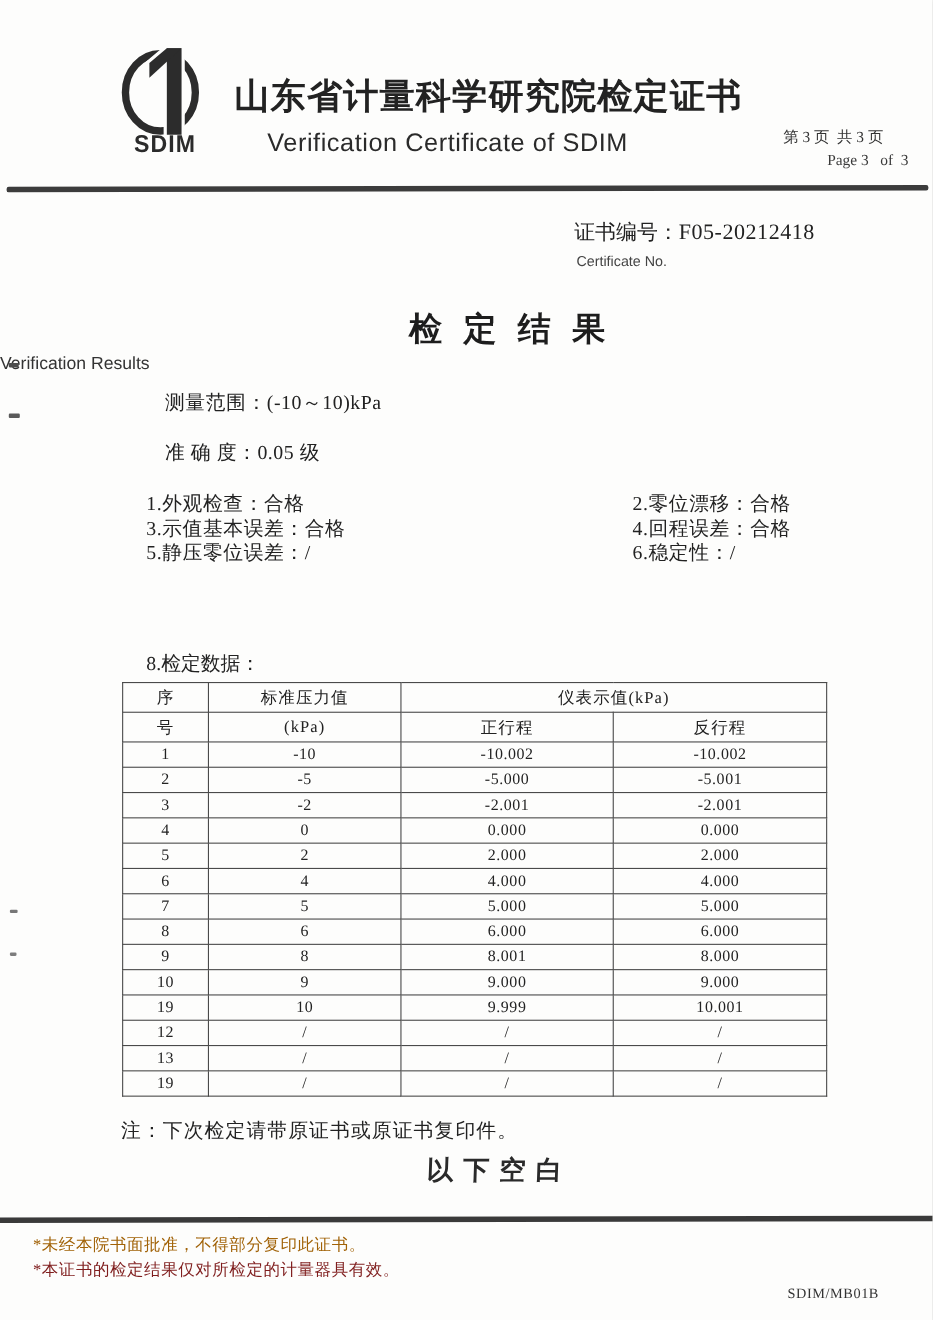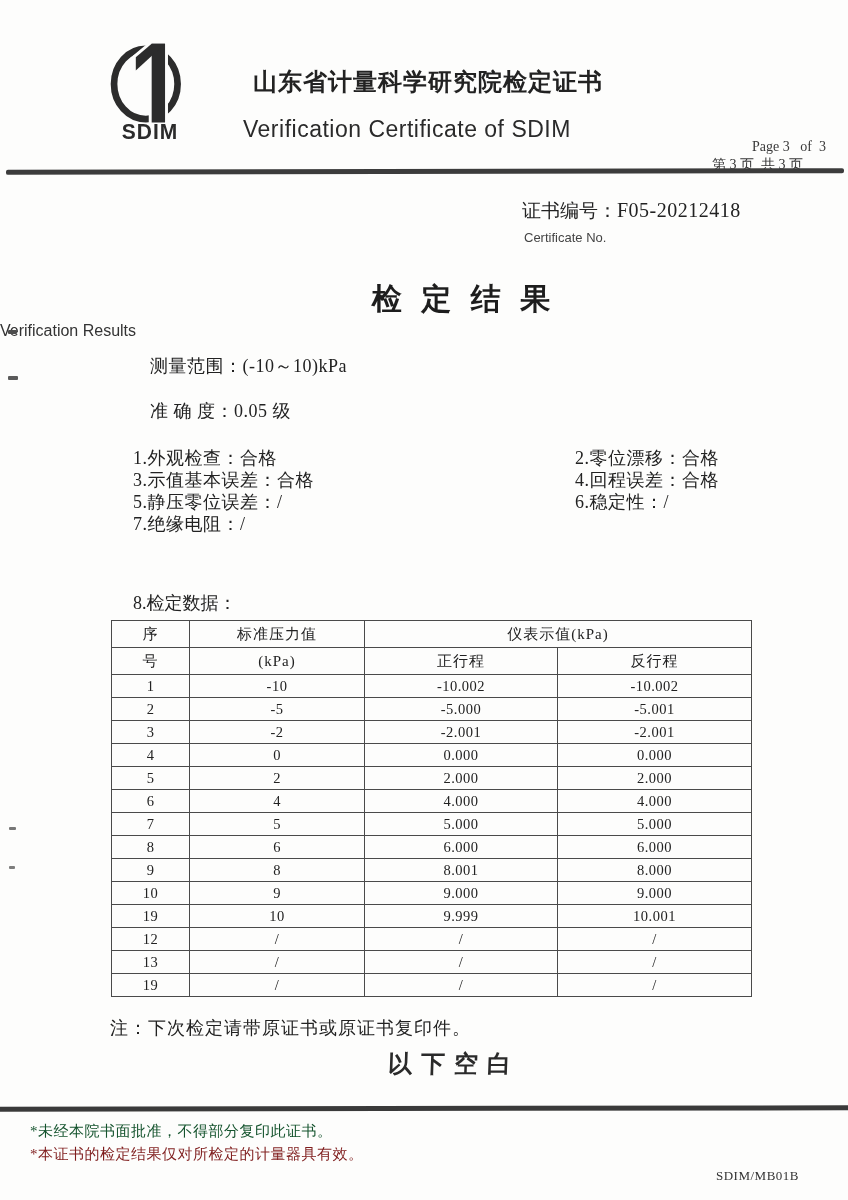--- a/index.html
+++ b/index.html
@@ -11,25 +11,25 @@
     box-shadow:0 0 4px rgba(0,0,0,.25);
     border-bottom:2px solid #c9c9c9;
   }
   .abs{position:absolute;}
 
   
   .logo-wrap{left:94px;top:42px;width:112px;text-align:center;}
   .logo-svg{display:block;margin:0 auto;}
   .logo-text{font-family:"Liberation Sans","DejaVu Sans",sans-serif;font-weight:bold;
     font-size:21px;letter-spacing:1px;color:#2b2b2b;margin-top:-6px;transform:scaleY(1.05);}
-  .title-cn{left:213px;top:66px;width:460px;font-size:24px;font-weight:bold;
-    letter-spacing:1px;color:#222;white-space:nowrap;margin-left:40px;}
+  .title-cn{left:213px;top:66px;width:460px;font-size:32px;font-weight:bold;
+    letter-spacing:1px;color:#222;white-space:nowrap;}
   .title-en{left:243px;top:116px;font-family:"Liberation Sans","DejaVu Sans",sans-serif;
     font-weight:normal;font-size:23px;color:#2a2a2a;letter-spacing:.5px;}
-  .pageinfo-cn{left:712px;top:116px;font-size:14px;color:#333;white-space:pre;margin-top:40px;}
+  .pageinfo-cn{left:712px;top:116px;font-size:14px;color:#333;white-space:pre;}
   .pageinfo-en{left:716px;top:139px;font-size:14px;color:#3a3a3a;white-space:pre;margin-left:36px;}
   .rule-top{left:6px;top:169px;width:838px;height:5px;background:#3c3c3c;
     transform:rotate(-.12deg);border-radius:2px;}
 
   
   .certno{left:522px;top:198px;font-size:19px;color:#222;}
   .certno .val{font-size:20px;letter-spacing:.5px;}
   .certno-en{left:524px;top:230px;font-family:"Liberation Sans","DejaVu Sans",sans-serif;
     font-size:13px;color:#444;}
 
@@ -56,21 +56,21 @@
   .vtable td{height:22px;font-size:14.5px;letter-spacing:.5px;}
   .c1{width:78px;} .c2{width:175px;} .c3{width:193px;} .c4{width:194px;}
 
   .note-line{left:110px;top:1016px;font-size:18px;color:#222;letter-spacing:1px;}
   .blank-below{left:388px;top:1048px;font-size:24px;font-weight:bold;color:#2a2a2a;
     letter-spacing:9px;transform:skewX(-2deg);}
 
   
   .rule-bottom{left:0;top:1106px;width:848px;height:5px;background:#3a3a3a;
     transform:rotate(-.1deg);}
-  .foot1{left:30px;top:1122px;font-size:15px;color:#14532d;letter-spacing:.5px;}
+  .foot1{left:30px;top:1122px;font-size:15px;color:#a16207;letter-spacing:.5px;}
   .foot2{left:30px;top:1145px;font-size:15px;color:#7f1d1d;letter-spacing:.5px;}
   .form-code{left:716px;top:1168px;font-size:13px;color:#333;letter-spacing:.5px;}
 
   
   .speck{background:#555;border-radius:1px;}
   .speck.s1{left:8px;top:330px;width:9px;height:4px;background:#4c4c4c;}
   .speck.s2{left:8px;top:376px;width:10px;height:4px;background:#5a5a5a;}
   .speck.s3{left:9px;top:827px;width:7px;height:3px;background:#777;}
   .speck.s4{left:9px;top:866px;width:6px;height:3px;background:#7d7d7d;}
 </style>
@@ -115,21 +115,20 @@
     <span>准 确 度：</span><span>0.05 级</span>
   </div>
 
   <div class="abs items">
     <div class="item">1.外观检查：合格</div>
     <div class="item">2.零位漂移：合格</div>
     <div class="item">3.示值基本误差：合格</div>
     <div class="item">4.回程误差：合格</div>
     <div class="item">5.静压零位误差：/</div>
     <div class="item">6.稳定性：/</div>
-    <div class="item">7.绝缘电阻：/</div>
   </div>
   <div class="abs data-label">8.检定数据：</div>
 
   <table class="abs vtable">
     <colgroup>
       <col class="c1">
         <col class="c2">
         <col class="c3">
         <col class="c4">
     </colgroup>

